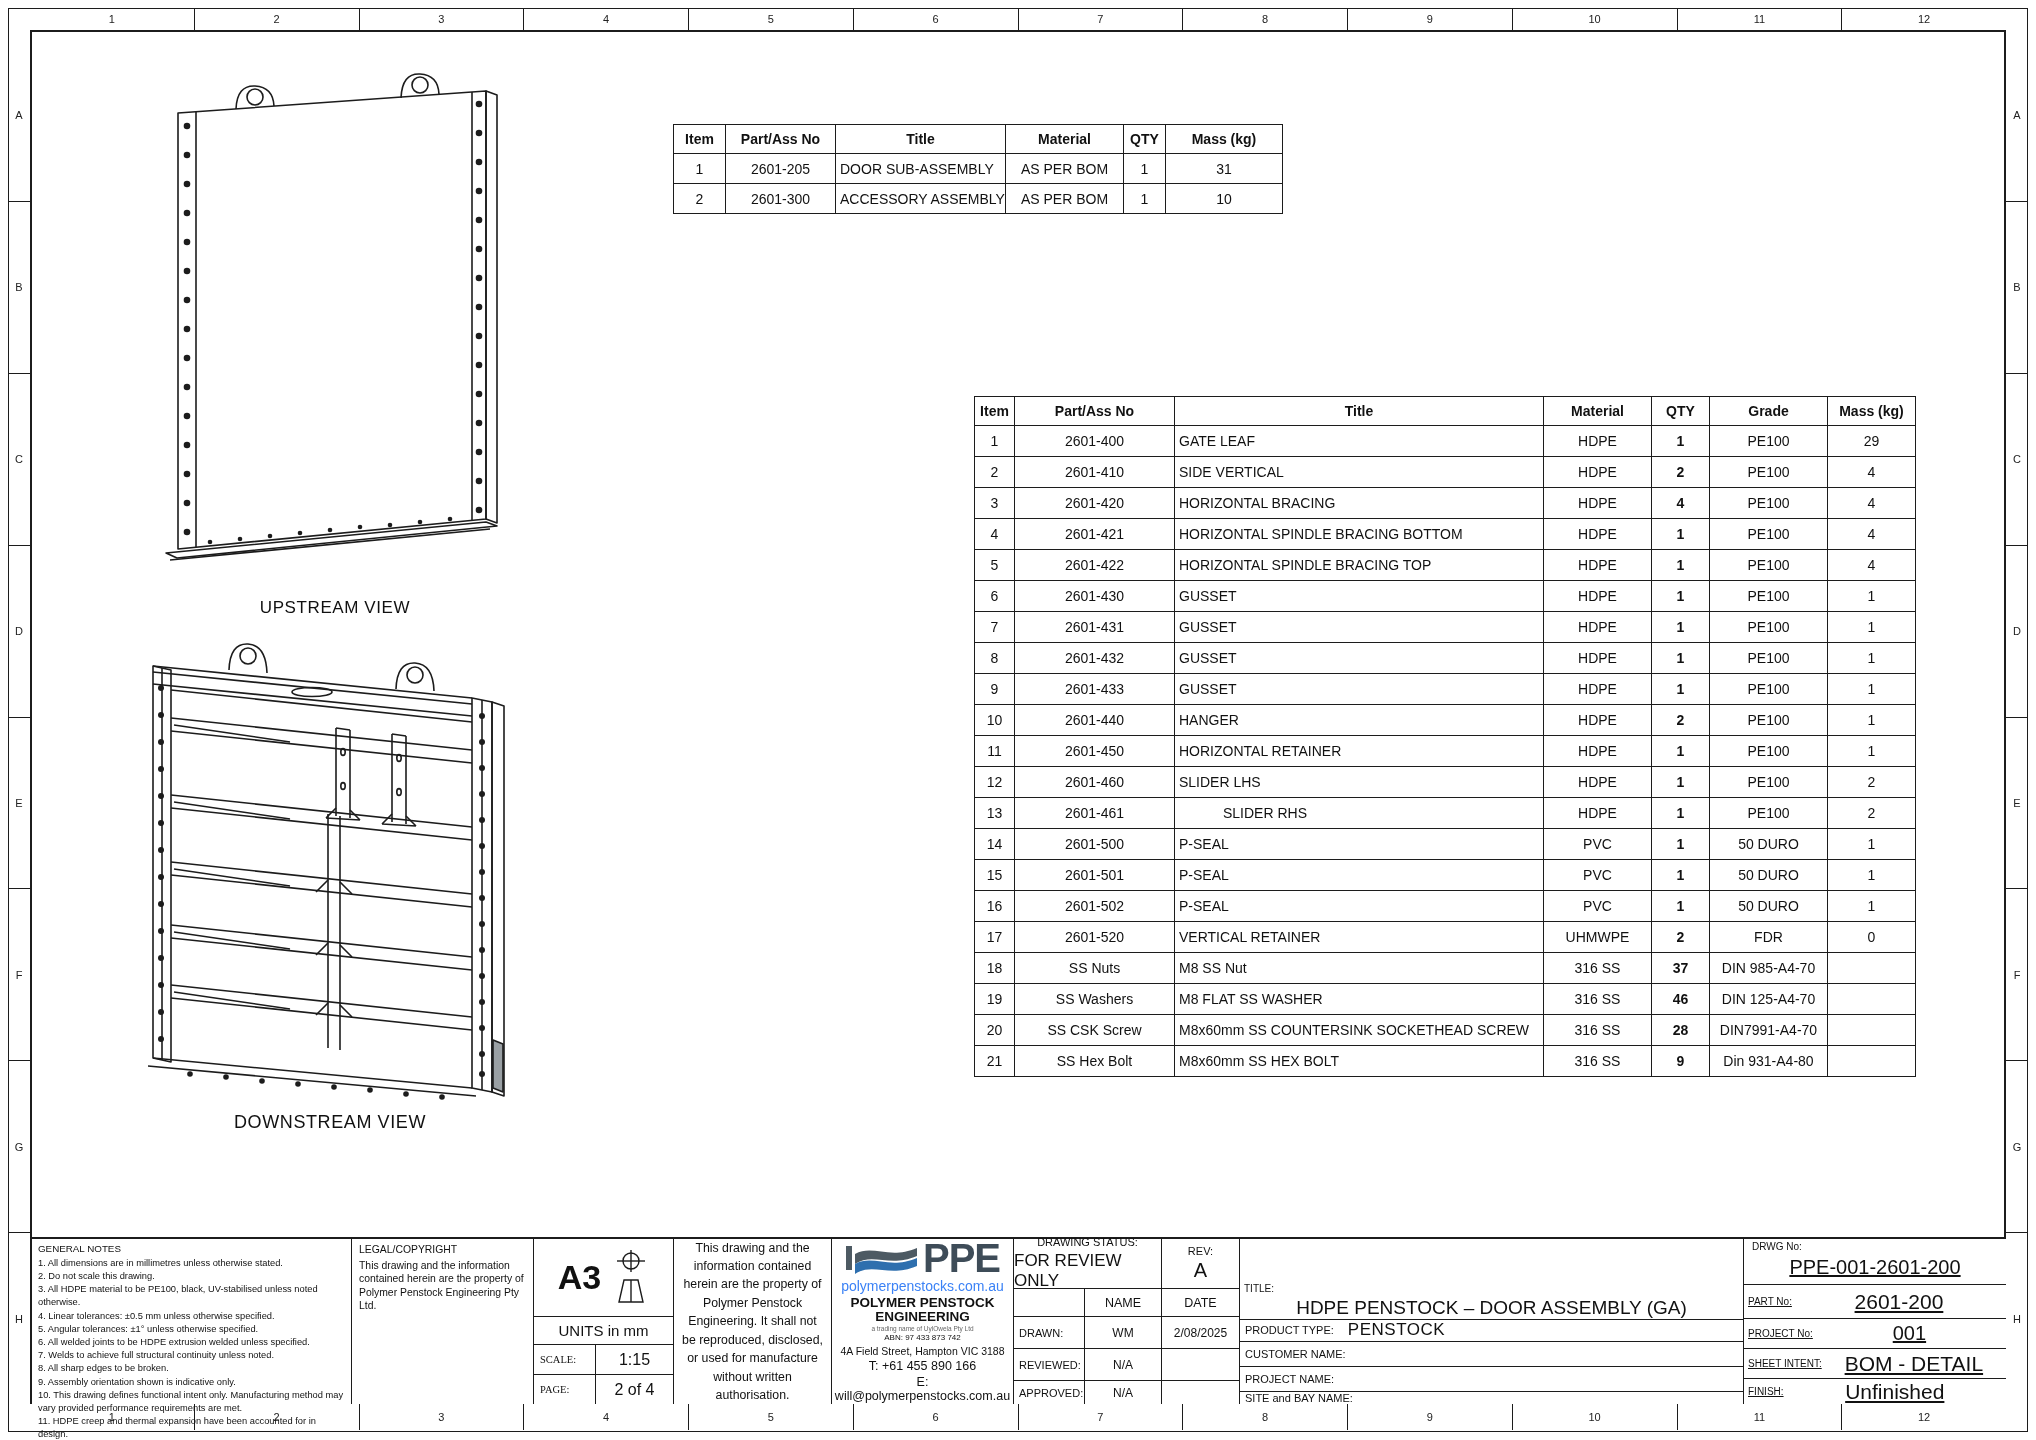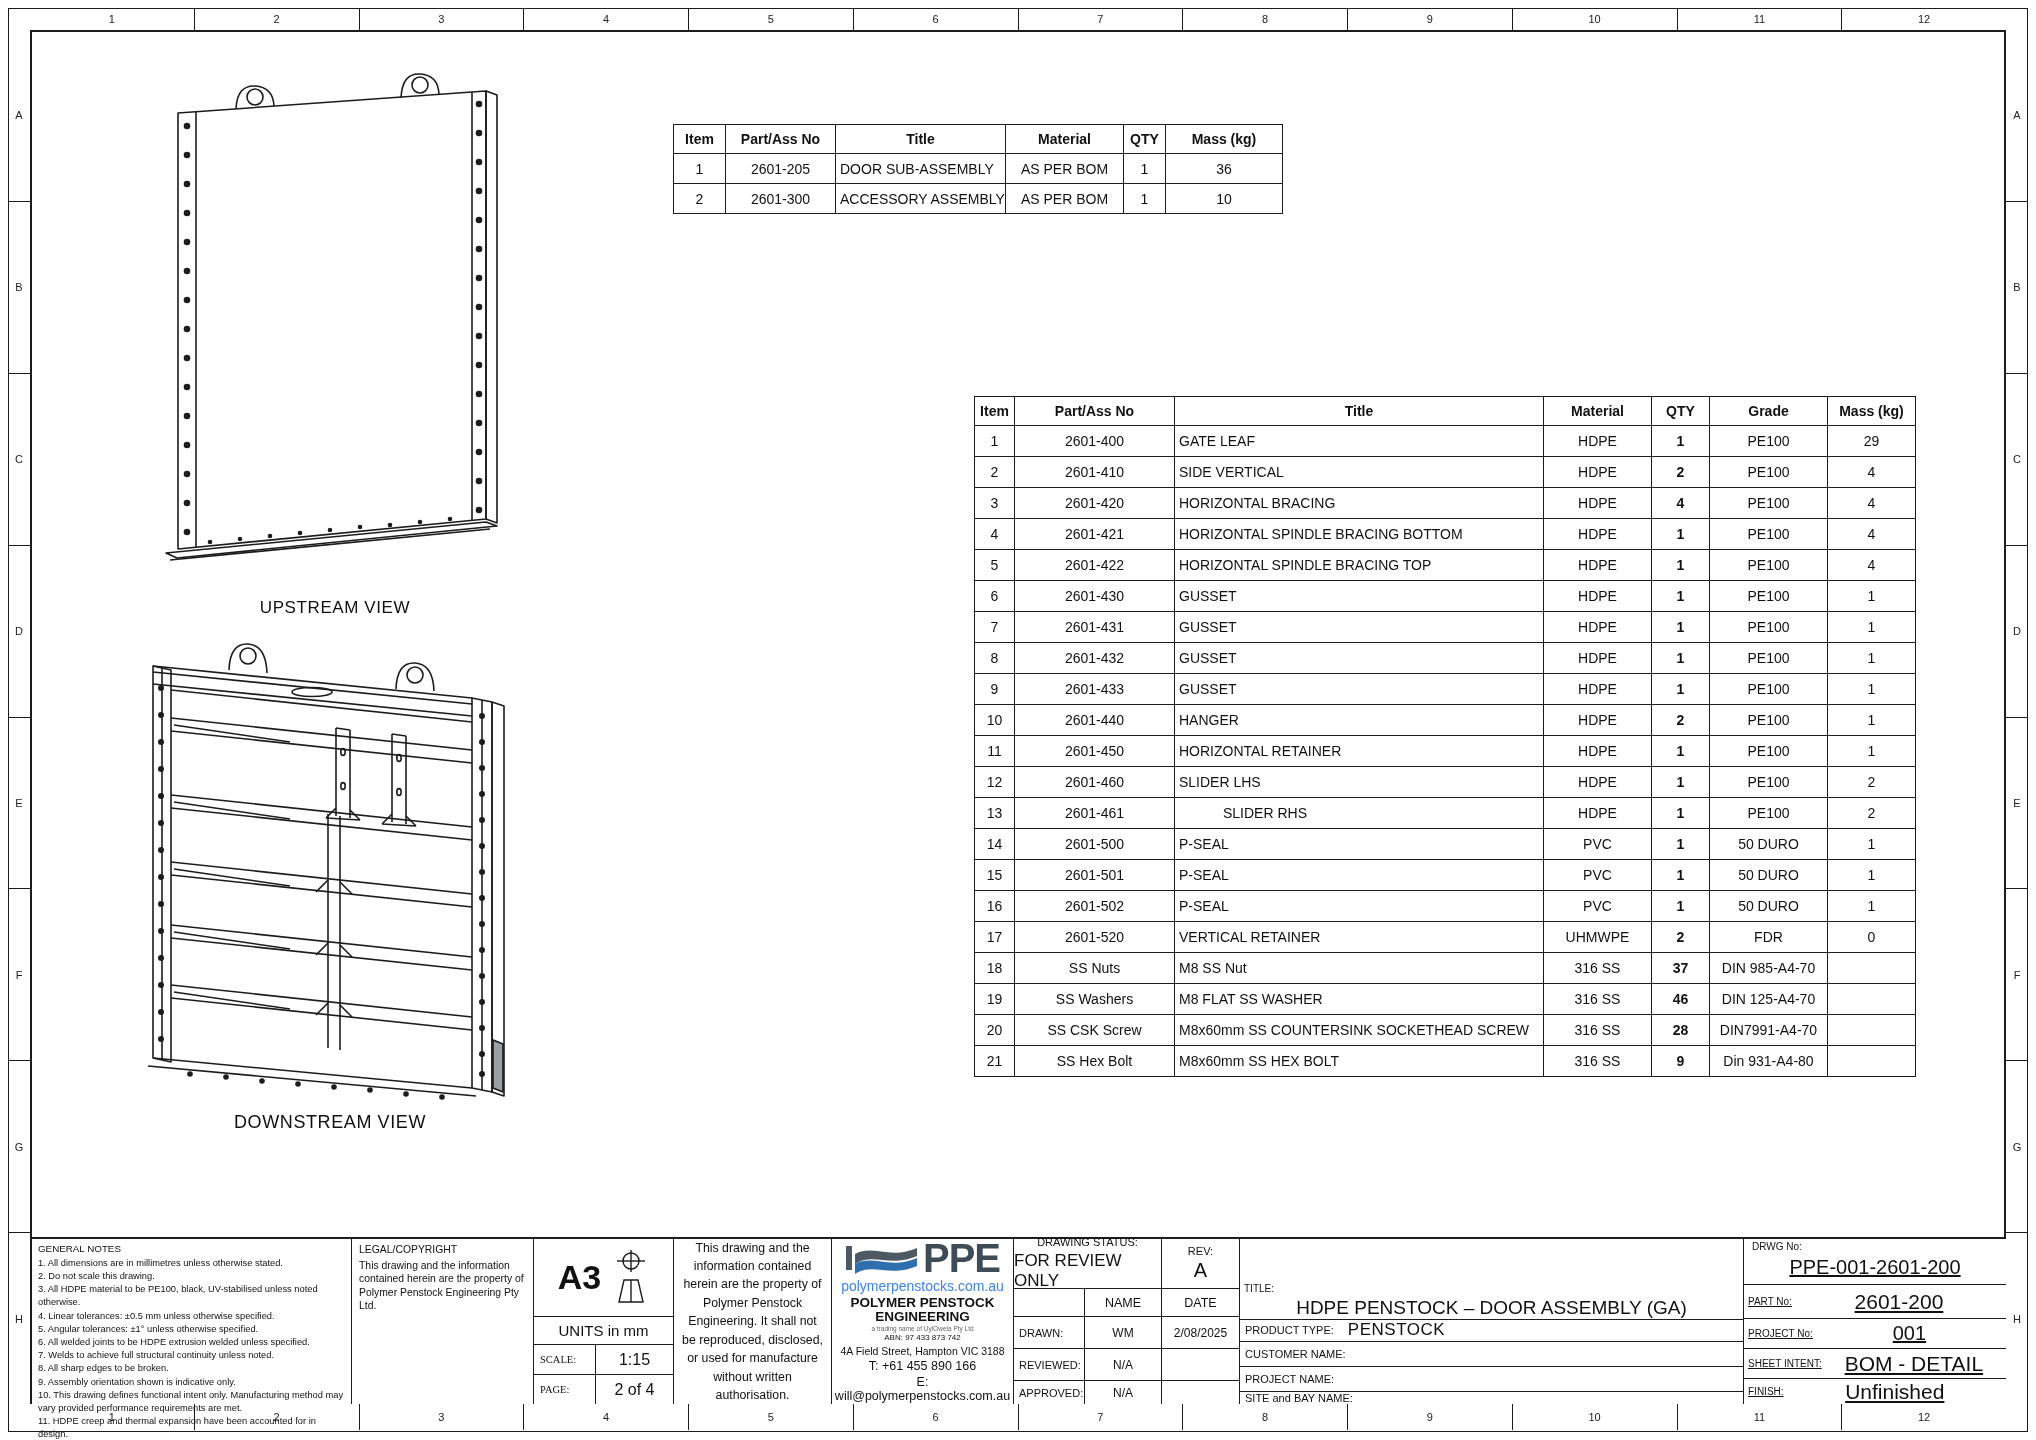--- a/index.html
+++ b/index.html
@@ -332,21 +332,21 @@
           <th>Mass (kg)</th>
         </tr>
       </thead>
       <tbody>
         <tr>
           <td>1</td>
           <td>2601-205</td>
           <td style="text-align: left;">DOOR SUB-ASSEMBLY</td>
           <td>AS PER BOM</td>
           <td>1</td>
-          <td>36</td>
+          <td>31</td>
         </tr>
         <tr>
           <td>2</td>
           <td>2601-300</td>
           <td style="text-align: left;">ACCESSORY ASSEMBLY</td>
           <td>AS PER BOM</td>
           <td>1</td>
           <td>10</td>
         </tr>
       </tbody>

